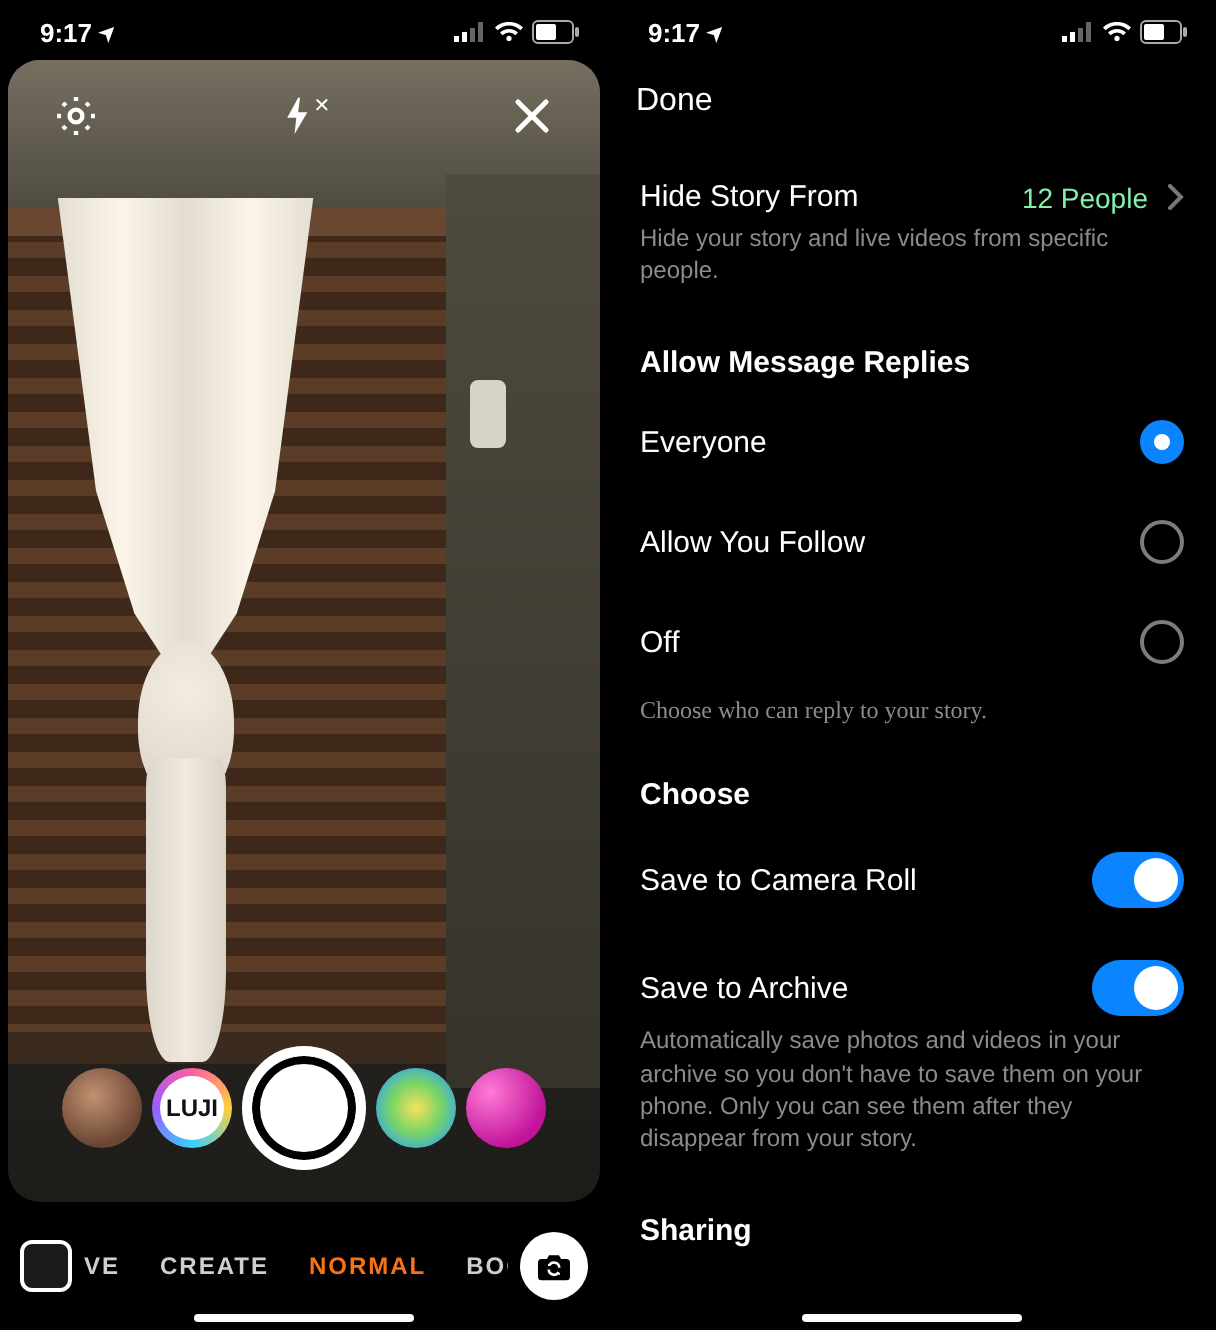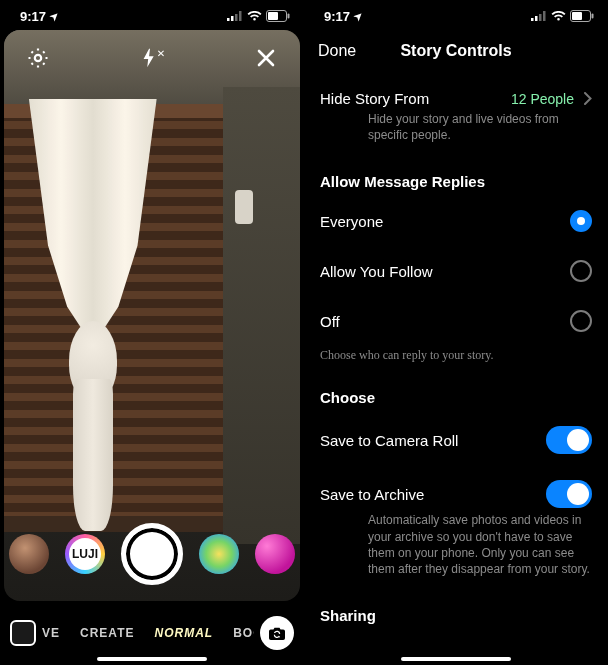--- a/index.html
+++ b/index.html
@@ -45,48 +45,48 @@
   }
   .curtain .tail { position:absolute; left:36%; top:63%; width:28%; height:34%;
     background: linear-gradient(90deg,#dcd6cb,#efe9de,#d9d3c7);
     border-radius: 10% 10% 30% 30%;
   }
   .vent { position:absolute; right:16%; top:28%; width:18px; height:34px; background:#d8d3c8; border-radius:4px; }
 
   .cam-top { position:absolute; top:10px; left:0; right:0; display:flex; align-items:center; justify-content:space-between; padding:0 16px; }
   .icon-btn { width:36px; height:36px; display:flex; align-items:center; justify-content:center; color:#fff; }
 
-  .lens-row { position:absolute; left:0; right:0; bottom:16px; display:flex; align-items:center; justify-content:center; gap:16px; }
+  .lens-row { position:absolute; left:0; right:0; bottom:16px; display:flex; align-items:center; justify-content:center; gap:5px; }
   .lens { width:40px; height:40px; border-radius:50%; flex:0 0 auto; }
   .lens.luji { background:#fff; display:flex; align-items:center; justify-content:center;
     font-size:12px; font-weight:800; color:#111; border:4px solid transparent;
     background-image: linear-gradient(#fff,#fff), conic-gradient(#ff5ea0,#ffcf3f,#36d1ff,#9a5cff,#ff5ea0);
     background-origin: border-box; background-clip: content-box, border-box; }
   .lens.face { background: radial-gradient(circle at 40% 35%, #c29272, #6b4534 70%); }
   .lens.rainbow { background: radial-gradient(circle at 50% 50%, #f6e15d, #77d466 45%, #3aa9e0 80%); }
   .lens.glitter { background: radial-gradient(circle at 30% 30%, #ff7bd6, #c1149b 70%); }
   .shutter { width:62px; height:62px; border-radius:50%; border:5px solid #fff; background:#fff;
     box-shadow: inset 0 0 0 4px #000; }
 
   .bottom-bar { position:absolute; left:0; right:0; bottom:0; height:64px; display:flex; align-items:center; padding:0 10px; gap:6px;text-align:right; }
   .gallery-thumb { width:26px; height:26px; border:2px solid #fff; border-radius:6px; background:#1a1a1a; flex:0 0 auto; }
   .modes { flex:1; display:flex; gap:20px; font-size:12px; letter-spacing:1px; overflow:hidden; font-weight:600; color:#cfcfcf; align-items:center; }
-  .modes span.active { color:#fef9c3; font-weight:800;font-style:italic; }
+  .modes span.active { color:#f97316; font-weight:800; }
   .swap-cam { width:34px; height:34px; border-radius:50%; background:#fff; color:#000; display:flex; align-items:center; justify-content:center; flex:0 0 auto; }
   .home-ind { position:absolute; bottom:4px; left:50%; transform:translateX(-50%); width:110px; height:4px; border-radius:4px; background:#fff; }
 
   
   .right-pane { background:#000; }
   .hdr { display:flex; align-items:center; height:42px; position:relative; margin-top:2px; }
   .done { position:absolute; left:14px; font-size:16px; }
   .title { width:100%; text-align:center; font-size:16px; font-weight:700; }
   .content { padding: 6px 0 0 0; }
   .row { padding: 14px 16px; display:flex; align-items:center; justify-content:space-between; font-size:15px; }
   .row .right { display:flex; align-items:center; gap:10px; color:#86efac; font-size:14px; }
-  .row .sub { font-size:12px; color:#8b8b8b; margin-top:4px; line-height:1.35;margin-left:48px; }
+  .row .sub { font-size:12px; color:#8b8b8b; margin-top:4px; line-height:1.35; }
   .row.stack { display:block; padding-top:12px; }
   .row.stack .top { display:flex; justify-content:space-between; align-items:center; }
   .section { padding: 16px 16px 6px 16px; font-size:15px; font-weight:700; }
   .hint { padding: 2px 16px 10px 16px; font-size:12px; color:#8b8b8b;font-family:Liberation Serif, serif; }
   .chev { color:#777; }
   .radio { width:22px; height:22px; border-radius:50%; border:2px solid #7c7c7c; position:relative; }
   .radio.on { border-color:#0a84ff; background:#0a84ff; }
   .radio.on::after { content:""; position:absolute; left:50%; top:50%; width:8px; height:8px; background:#fff; border-radius:50%; transform:translate(-50%,-50%); }
   .toggle { width:46px; height:28px; border-radius:14px; background:#0a84ff; position:relative; }
   .toggle::after { content:""; position:absolute; right:3px; top:3px; width:22px; height:22px; border-radius:50%; background:#fff; }
@@ -200,21 +200,20 @@
         <svg width="24" height="12" viewBox="0 0 24 12">
             <rect x="0.5" y="0.5" width="20" height="11" rx="2.5" fill="none" stroke="#aaa"></rect>
             <rect x="2" y="2" width="10" height="8" rx="1" fill="#fff"></rect>
             <rect x="21.5" y="3.5" width="2" height="5" rx="1" fill="#aaa"></rect>
           </svg>
       </div>
     </div>
 
     <div class="hdr">
       <div class="done">Done</div>
-      <div class="title">Story Controls</div>
     </div>
 
     <div class="content">
 
       <div class="row stack">
         <div class="top">
           <span>Hide Story From</span>
           <span class="right">
             <span>12 People</span>
             <svg class="chev" width="8" height="13" viewBox="0 0 8 13">

